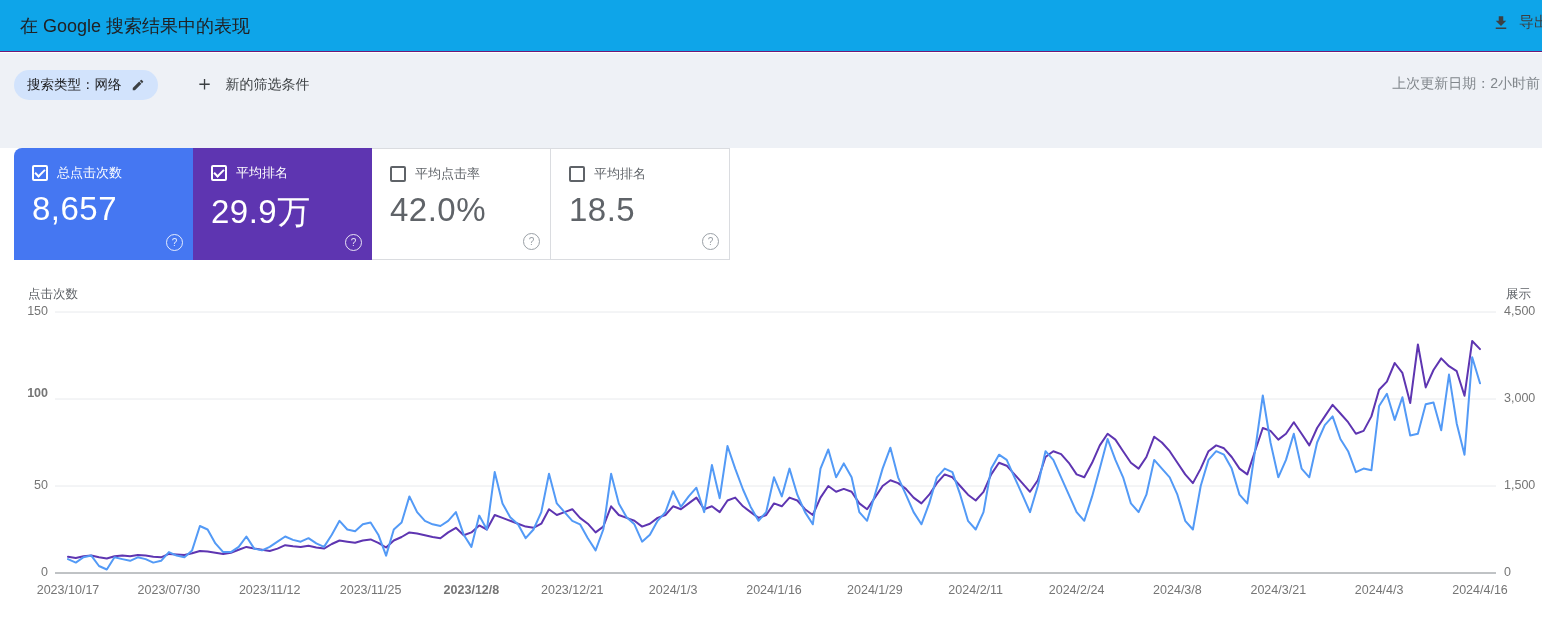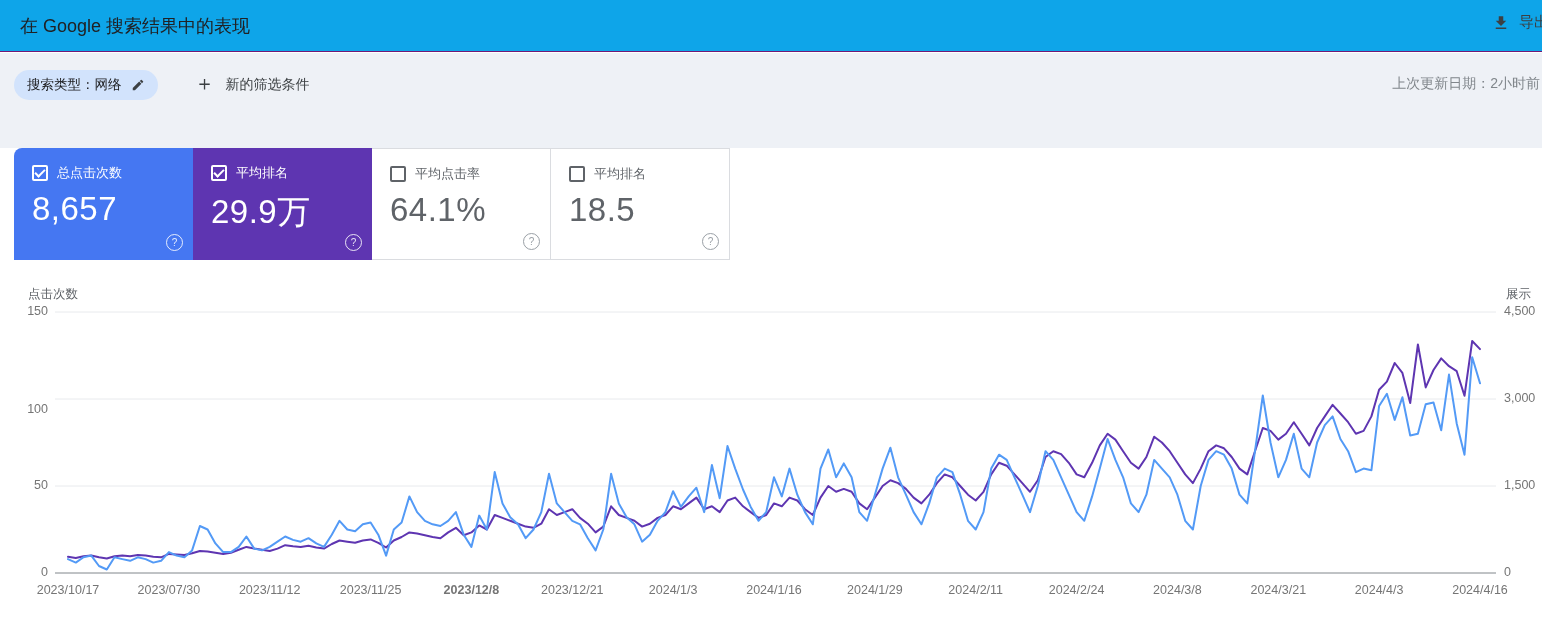--- a/index.html
+++ b/index.html
@@ -93,21 +93,21 @@
       <span>平均排名</span>
     </div>
     <div class="card-value">29.9万</div>
     <span class="help">?</span>
   </div>
   <div class="card white">
     <div class="card-row1">
       <span class="cb"></span>
       <span>平均点击率</span>
     </div>
-    <div class="card-value">64.1%</div>
+    <div class="card-value">42.0%</div>
     <span class="help">?</span>
   </div>
   <div class="card white">
     <div class="card-row1">
       <span class="cb"></span>
       <span>平均排名</span>
     </div>
     <div class="card-value">18.5</div>
     <span class="help">?</span>
   </div>
@@ -119,21 +119,21 @@
   <svg id="chart-svg" width="1542" height="340">
       <line x1="55" x2="1496" y1="32" y2="32" stroke="#e8eaed" stroke-width="1"></line>
       <line x1="55" x2="1496" y1="119" y2="119" stroke="#e8eaed" stroke-width="1"></line>
       <line x1="55" x2="1496" y1="206" y2="206" stroke="#e8eaed" stroke-width="1"></line>
       <line x1="55" x2="1496" y1="293" y2="293" stroke="#80868b" stroke-width="1"></line>
       <polyline points="68.0,276.8 75.8,277.9 83.5,276.2 91.3,275.6 99.0,277.3 106.8,278.5 114.5,276.2 122.3,275.6 130.1,276.2 137.8,275.0 145.6,275.6 153.3,276.8 161.1,277.3 168.9,273.9 176.6,274.4 184.4,275.0 192.1,273.3 199.9,271.0 207.6,271.5 215.4,272.7 223.2,273.9 230.9,272.7 238.7,269.8 246.4,266.9 254.2,268.6 262.0,269.8 269.7,271.0 277.5,268.6 285.2,265.2 293.0,266.3 300.7,266.9 308.5,265.7 316.3,267.5 324.0,268.6 331.8,264.0 339.5,260.5 347.3,261.7 355.1,262.8 362.8,260.5 370.6,259.4 378.3,262.8 386.1,267.5 393.8,260.5 401.6,257.0 409.4,252.4 417.1,253.6 424.9,255.3 432.6,257.0 440.4,258.2 448.2,252.4 455.9,247.8 463.7,255.3 471.4,252.4 479.2,245.4 486.9,249.5 494.7,235.0 502.5,237.9 510.2,240.8 518.0,243.7 525.7,246.6 533.5,247.8 541.3,243.7 549.0,229.2 556.8,235.0 564.5,232.1 572.3,229.2 580.0,237.9 587.8,243.7 595.6,252.4 603.3,246.6 611.1,226.3 618.8,235.0 626.6,237.9 634.4,240.8 642.1,246.6 649.9,243.7 657.6,237.9 665.4,235.0 673.1,226.3 680.9,229.2 688.7,223.4 696.4,217.6 704.2,229.2 711.9,226.3 719.7,232.1 727.5,220.5 735.2,217.6 743.0,226.3 750.7,232.1 758.5,237.9 766.2,235.0 774.0,223.4 781.8,226.3 789.5,217.6 797.3,220.5 805.0,229.2 812.8,235.0 820.5,217.6 828.3,206.0 836.1,211.8 843.8,208.9 851.6,211.8 859.3,223.4 867.1,229.2 874.9,217.6 882.6,206.0 890.4,200.2 898.1,203.1 905.9,208.9 913.6,217.6 921.4,223.4 929.2,214.7 936.9,203.1 944.7,194.4 952.4,197.3 960.2,206.0 968.0,214.7 975.7,220.5 983.5,211.8 991.2,194.4 999.0,182.8 1006.7,185.7 1014.5,194.4 1022.3,203.1 1030.0,211.8 1037.8,200.2 1045.5,177.0 1053.3,171.2 1061.1,174.1 1068.8,182.8 1076.6,194.4 1084.3,197.3 1092.1,182.8 1099.8,165.4 1107.6,153.8 1115.4,159.6 1123.1,171.2 1130.9,182.8 1138.6,188.6 1146.4,177.0 1154.2,156.7 1161.9,162.5 1169.7,171.2 1177.4,182.8 1185.2,194.4 1192.9,203.1 1200.7,188.6 1208.5,171.2 1216.2,165.4 1224.0,168.3 1231.7,177.0 1239.5,188.6 1247.3,194.4 1255.0,171.2 1262.8,148.0 1270.5,150.9 1278.3,159.6 1286.0,153.8 1293.8,142.2 1301.6,153.8 1309.3,165.4 1317.1,148.0 1324.8,136.4 1332.6,124.8 1340.4,133.5 1348.1,142.2 1355.9,153.8 1363.6,150.9 1371.4,136.4 1379.1,109.7 1386.9,101.6 1394.7,83.0 1402.4,92.9 1410.2,123.1 1417.9,64.5 1425.7,107.4 1433.5,90.0 1441.2,78.4 1449.0,86.2 1456.7,91.2 1464.5,115.8 1472.2,61.0 1480.0,69.1" fill="none" stroke="#5e35b1" stroke-width="2" stroke-linejoin="round" stroke-linecap="round"></polyline>
       <polyline points="68.0,279.1 75.8,282.6 83.5,277.3 91.3,275.6 99.0,286.0 106.8,289.5 114.5,277.3 122.3,279.1 130.1,280.8 137.8,277.3 145.6,279.1 153.3,282.6 161.1,280.8 168.9,272.1 176.6,275.6 184.4,277.3 192.1,270.4 199.9,246.0 207.6,249.5 215.4,263.4 223.2,272.1 230.9,272.1 238.7,266.9 246.4,256.5 254.2,268.6 262.0,270.4 269.7,266.9 277.5,261.7 285.2,256.5 293.0,259.9 300.7,261.7 308.5,258.2 316.3,263.4 324.0,266.9 331.8,254.7 339.5,240.8 347.3,249.5 355.1,251.2 362.8,244.3 370.6,242.5 378.3,254.7 386.1,275.6 393.8,249.5 401.6,242.5 409.4,216.4 417.1,232.1 424.9,240.8 432.6,244.3 440.4,246.0 448.2,240.8 455.9,232.1 463.7,254.7 471.4,266.9 479.2,235.6 486.9,249.5 494.7,192.1 502.5,223.4 510.2,237.3 518.0,244.3 525.7,258.2 533.5,249.5 541.3,232.1 549.0,193.8 556.8,223.4 564.5,232.1 572.3,240.8 580.0,244.3 587.8,258.2 595.6,270.4 603.3,249.5 611.1,193.8 618.8,223.4 626.6,237.3 634.4,244.3 642.1,261.7 649.9,254.7 657.6,240.8 665.4,232.1 673.1,211.2 680.9,226.9 688.7,216.4 696.4,207.7 704.2,232.1 711.9,185.1 719.7,218.2 727.5,166.0 735.2,188.6 743.0,209.5 750.7,226.9 758.5,240.8 766.2,232.1 774.0,197.3 781.8,216.4 789.5,188.6 797.3,214.7 805.0,232.1 812.8,244.3 820.5,188.6 828.3,169.5 836.1,197.3 843.8,183.4 851.6,197.3 859.3,232.1 867.1,240.8 874.9,214.7 882.6,188.6 890.4,167.7 898.1,197.3 905.9,214.7 913.6,232.1 921.4,244.3 929.2,223.4 936.9,197.3 944.7,188.6 952.4,192.1 960.2,214.7 968.0,240.8 975.7,249.5 983.5,232.1 991.2,188.6 999.0,174.7 1006.7,179.9 1014.5,197.3 1022.3,214.7 1030.0,232.1 1037.8,206.0 1045.5,171.2 1053.3,179.9 1061.1,197.3 1068.8,214.7 1076.6,232.1 1084.3,240.8 1092.1,216.4 1099.8,188.6 1107.6,159.0 1115.4,179.9 1123.1,197.3 1130.9,223.4 1138.6,232.1 1146.4,214.7 1154.2,179.9 1161.9,188.6 1169.7,197.3 1177.4,214.7 1185.2,240.8 1192.9,249.5 1200.7,206.0 1208.5,179.9 1216.2,171.2 1224.0,174.7 1231.7,188.6 1239.5,214.7 1247.3,223.4 1255.0,171.2 1262.8,115.5 1270.5,162.5 1278.3,197.3 1286.0,179.9 1293.8,153.8 1301.6,188.6 1309.3,197.3 1317.1,162.5 1324.8,145.1 1332.6,136.4 1340.4,159.0 1348.1,171.2 1355.9,192.1 1363.6,188.6 1371.4,190.3 1379.1,126.0 1386.9,113.8 1394.7,139.9 1402.4,117.3 1410.2,155.5 1417.9,153.8 1425.7,124.2 1433.5,122.5 1441.2,150.3 1449.0,94.6 1456.7,143.4 1464.5,174.7 1472.2,77.2 1480.0,103.3" fill="none" stroke="#539af6" stroke-width="2" stroke-linejoin="round" stroke-linecap="round"></polyline>
     </svg>
   <div id="yticks">
       <div class="ytick l" style="top: 24px;">150</div>
-      <div class="ytick l" style="top: 122px;">100</div>
+      <div class="ytick l" style="top: 106px; font-weight: bold;">100</div>
       <div class="ytick l" style="top: 198px;">50</div>
       <div class="ytick l" style="top: 285px;">0</div>
       <div class="ytick r" style="top: 24px;">4,500</div>
       <div class="ytick r" style="top: 111px;">3,000</div>
       <div class="ytick r" style="top: 198px;">1,500</div>
       <div class="ytick r" style="top: 285px;">0</div>
     </div>
   <div id="xticks">
       <div class="xtick" style="left: 68px;">2023/10/17</div>
       <div class="xtick" style="left: 168.857px;">2023/07/30</div>

